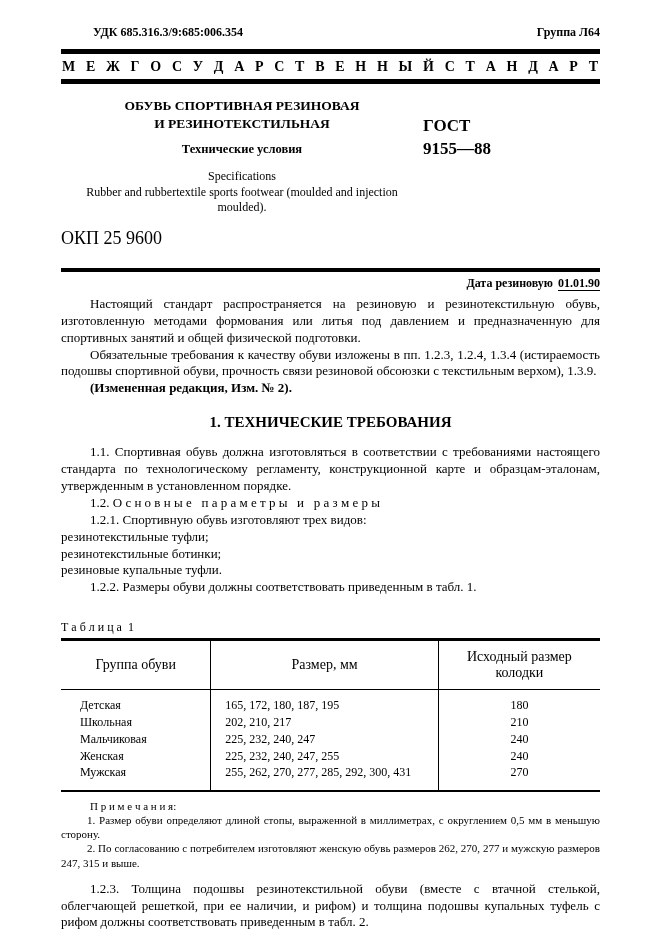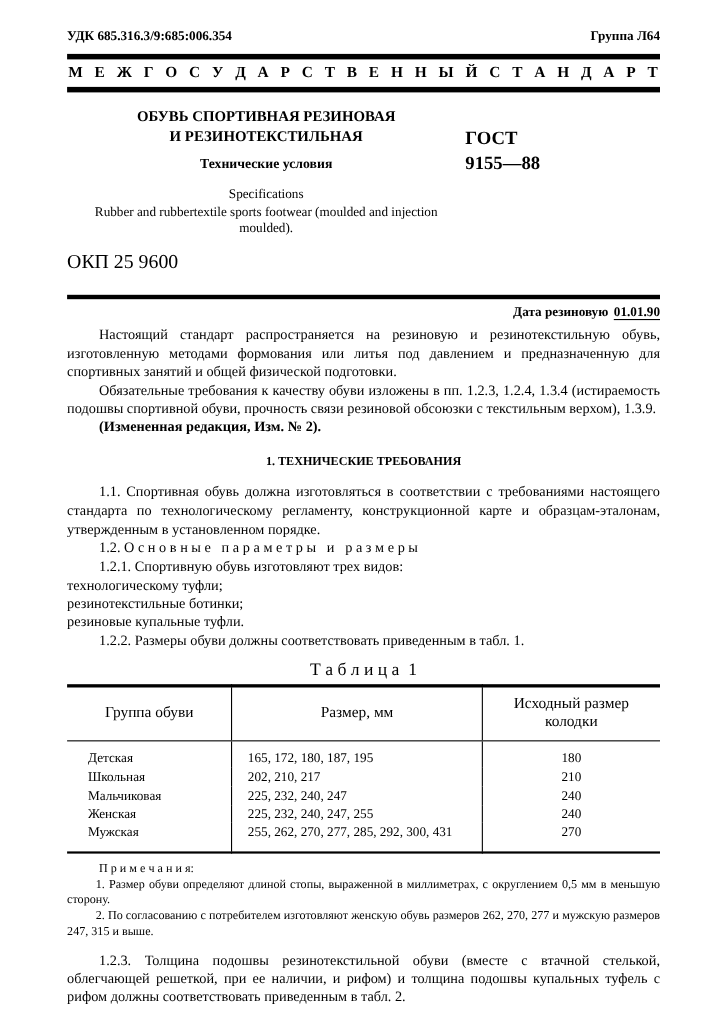--- a/index.html
+++ b/index.html
@@ -2,21 +2,21 @@
 <html><head>
 <meta charset="utf-8">
 <style>
   * { margin:0; padding:0; box-sizing:border-box; }
   html,body { background:#ffffff; }
   .page {
     width:661px; height:936px; background:#ffffff; color:#000;
     padding:25px 61px 0 61px; overflow:hidden; position:relative;
     font-family:"Liberation Serif", serif; font-size:13px;
   }
-  .udk-row { display:flex; justify-content:space-between; font-weight:bold; font-size:12px; }
+  .udk-row { display:flex; justify-content:space-between; font-weight:bold; font-size:12px;margin-left:32px; }
   .banner { margin-top:9px; }
   .bar { height:5px; background:#000; }
   .banner-text {
     font-weight:bold; font-size:14px; padding:5px 1px 4px 1px;
     text-align:justify; text-align-last:justify; letter-spacing:1px;
   }
   .head { display:flex; margin-top:13px; }
   .head-left { width:362px; text-align:center; }
   .head-right { flex:1; padding-top:18px; }
   .title { font-weight:bold; font-size:13.5px; line-height:1.3; }
@@ -25,22 +25,22 @@
   .gost { font-weight:bold; font-size:17px; line-height:1.35; }
   .okp { font-size:18px; margin-top:12px; }
   .date-rule { height:4px; background:#000; margin-top:19px; }
   .date-row { text-align:right; font-weight:bold; font-size:12px; margin-top:4px; }
   .date-value { border-bottom:1px solid #000; margin-left:5px; }
   .body-block { margin-top:5px; }
   p.para { text-align:justify; text-indent:29px; line-height:1.3; }
   p.flush { text-indent:0; text-align:left; line-height:1.3; }
   p.bold { font-weight:bold; }
   .spaced { white-space:pre-wrap; }
-  .section-heading { text-align:center; font-weight:bold; font-size:11px; margin:17px 0 13px 0; }
-  .tcaption { text-align:center; font-size:16px; margin-top:10px; }
+  .section-heading { text-align:center; font-weight:bold; font-size:15px; margin:17px 0 13px 0; }
+  .tcaption { text-align:left; font-size:12px; margin-top:24px; }
   table.gost-table { width:100%; border-collapse:collapse; border-top:3px solid #000; border-bottom:2px solid #000; margin-top:3px; }
   table.gost-table col.w1 { width:27.8%; }
   table.gost-table col.w2 { width:42.2%; }
   table.gost-table col.w3 { width:30%; }
   table.gost-table th {
     font-weight:normal; font-size:14px; text-align:center; vertical-align:middle;
     padding:8px 4px; border-bottom:1px solid #000;
   }
   table.gost-table th + th, table.gost-table td + td { border-left:1px solid #000; }
   table.gost-table td { font-size:12px; line-height:1.4; padding:0 4px; vertical-align:top; }
@@ -104,21 +104,21 @@
     <p class="para">Обязательные требования к качеству обуви изложены в пп. 1.2.3, 1.2.4, 1.3.4 (истираемость подошвы спортивной обуви, прочность связи резиновой обсоюзки с текстильным верхом), 1.3.9.</p>
     <p class="para bold">(Измененная редакция, Изм. № 2).</p>
   </div>
 
   <div class="section-heading">1. ТЕХНИЧЕСКИЕ ТРЕБОВАНИЯ</div>
 
   <div>
     <p class="para">1.1. Спортивная обувь должна изготовляться в соответствии с требованиями настоящего стандарта по технологическому регламенту, конструкционной карте и образцам-эталонам, утвержденным в установленном порядке.</p>
     <p class="para spaced">1.2. О с н о в н ы е   п а р а м е т р ы   и   р а з м е р ы</p>
     <p class="para">1.2.1. Спортивную обувь изготовляют трех видов:</p>
-    <p class="flush">технологическому туфли;</p>
+    <p class="flush">резинотекстильные туфли;</p>
     <p class="flush">резинотекстильные ботинки;</p>
     <p class="flush">резиновые купальные туфли.</p>
     <p class="para">1.2.2. Размеры обуви должны соответствовать приведенным в табл. 1.</p>
   </div>
 
   <div class="tcaption spaced">Т а б л и ц а  1</div>
 
   <table class="gost-table">
     <colgroup>
         <col class="w1">

